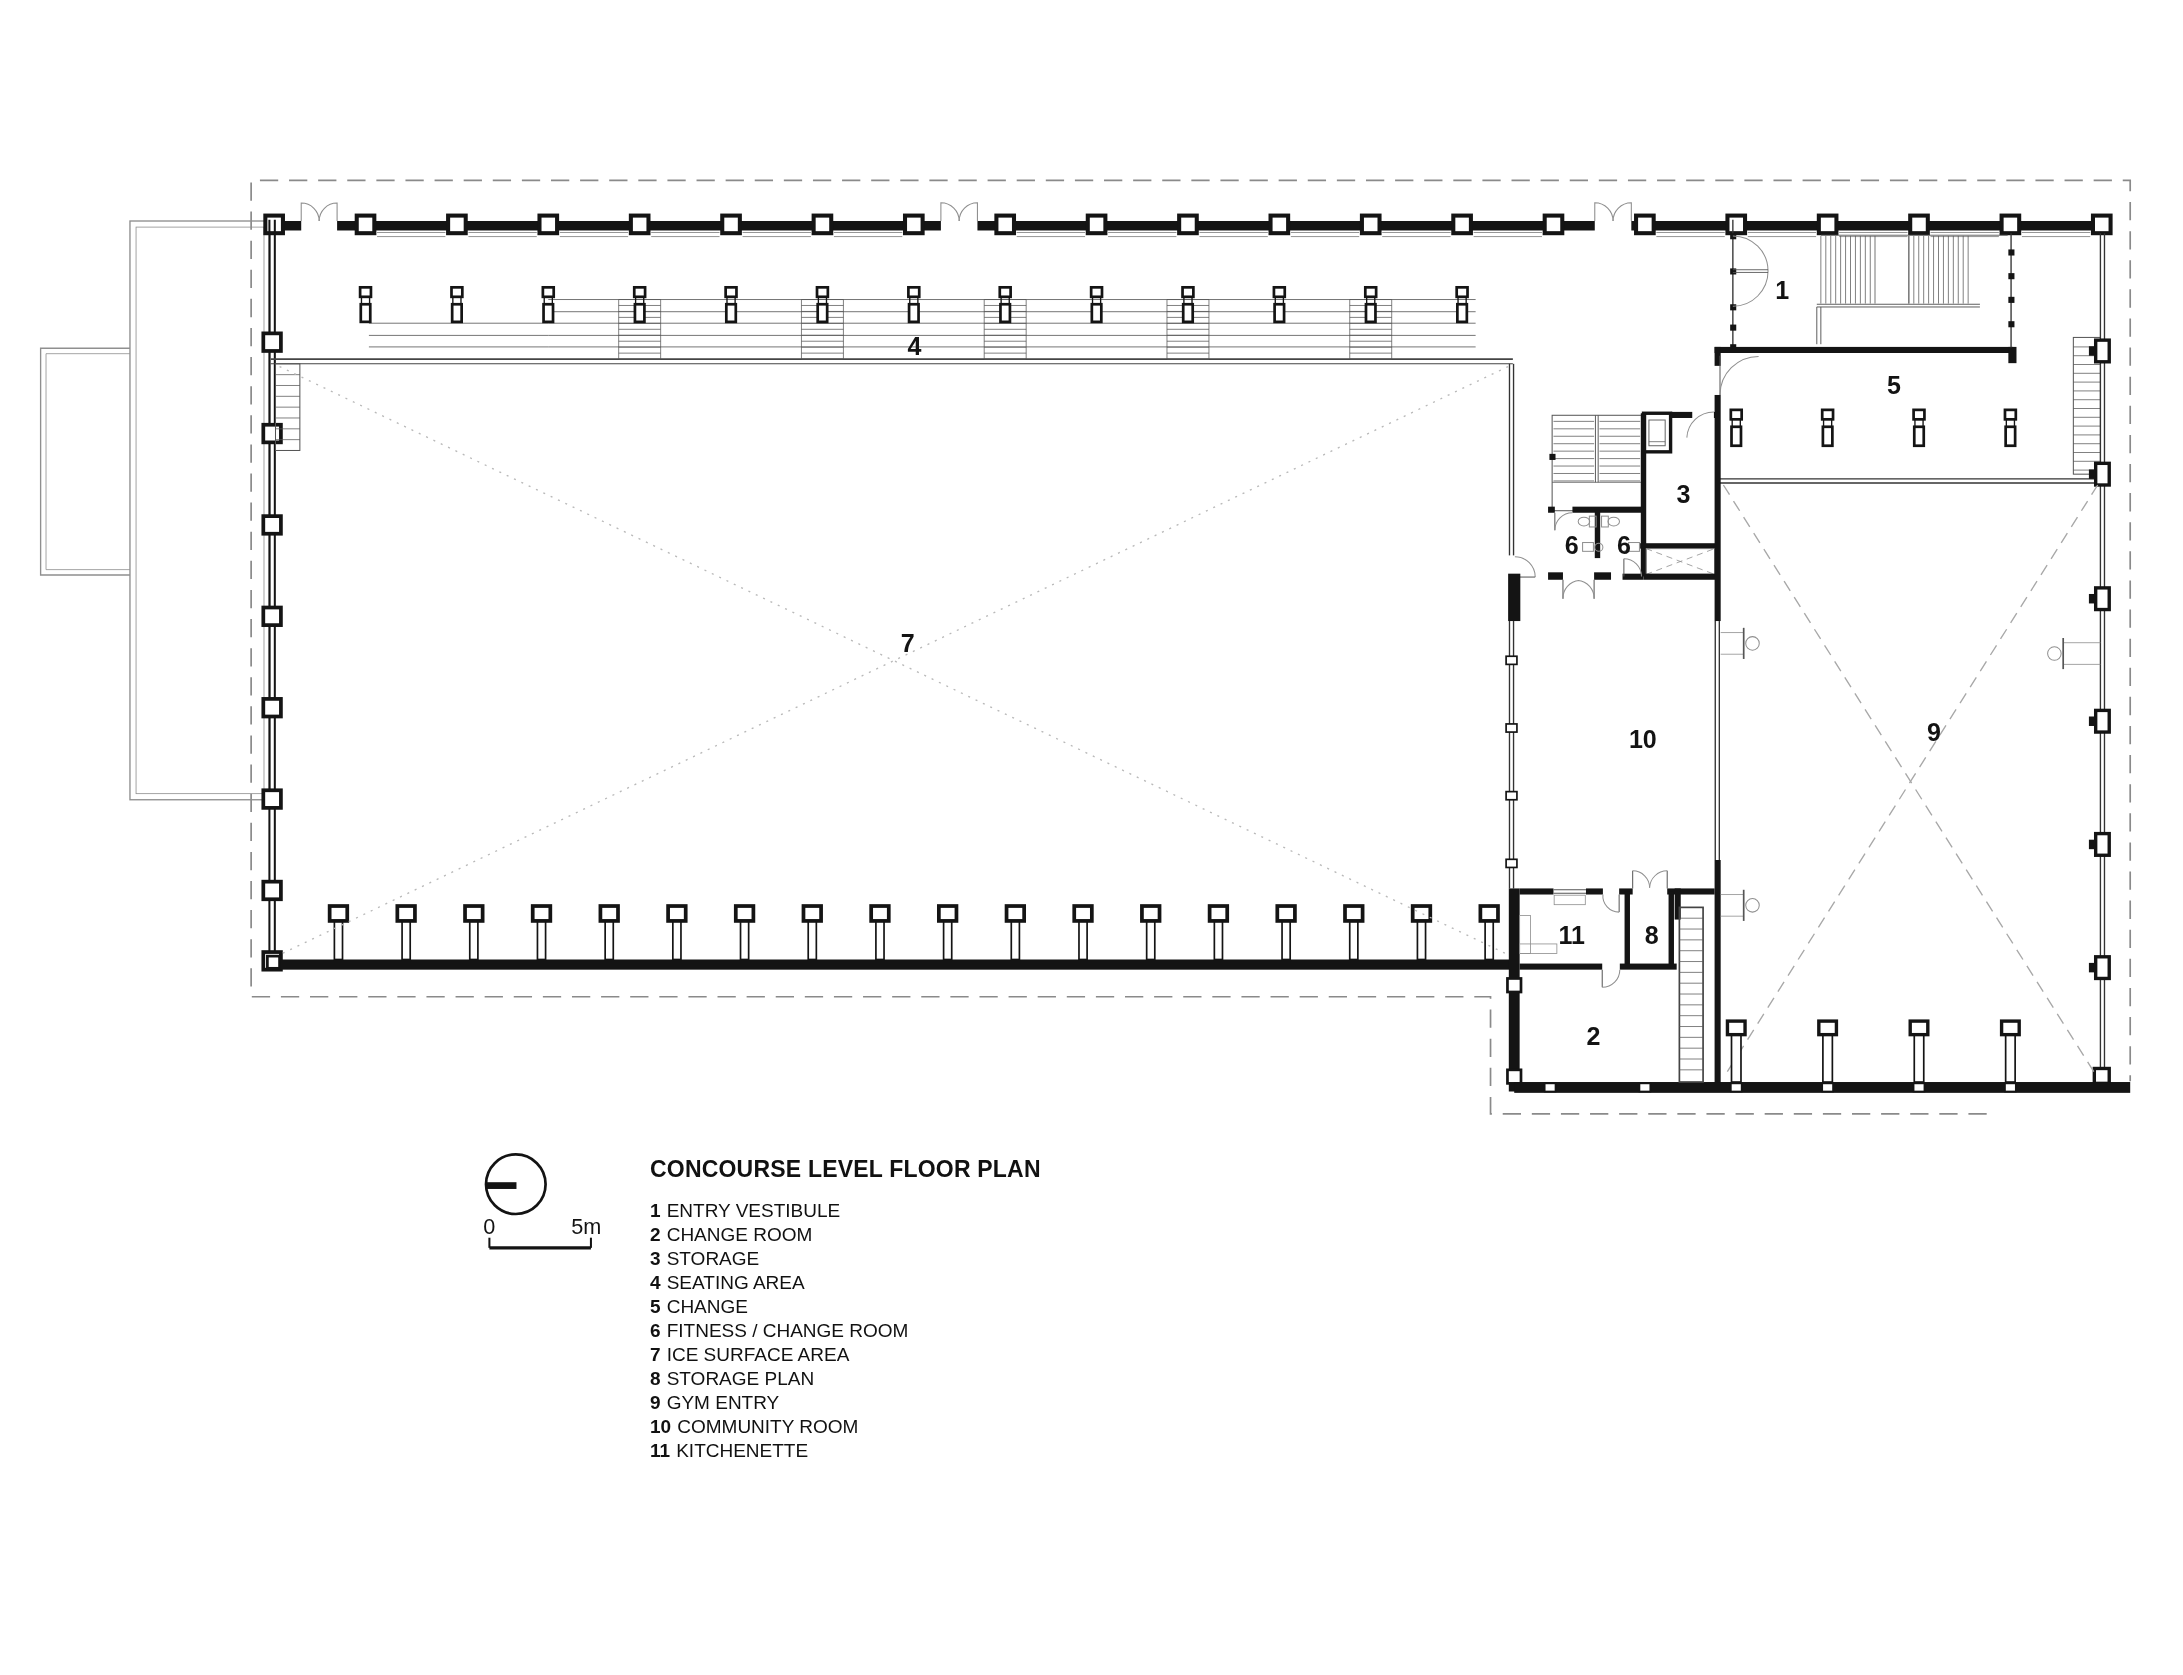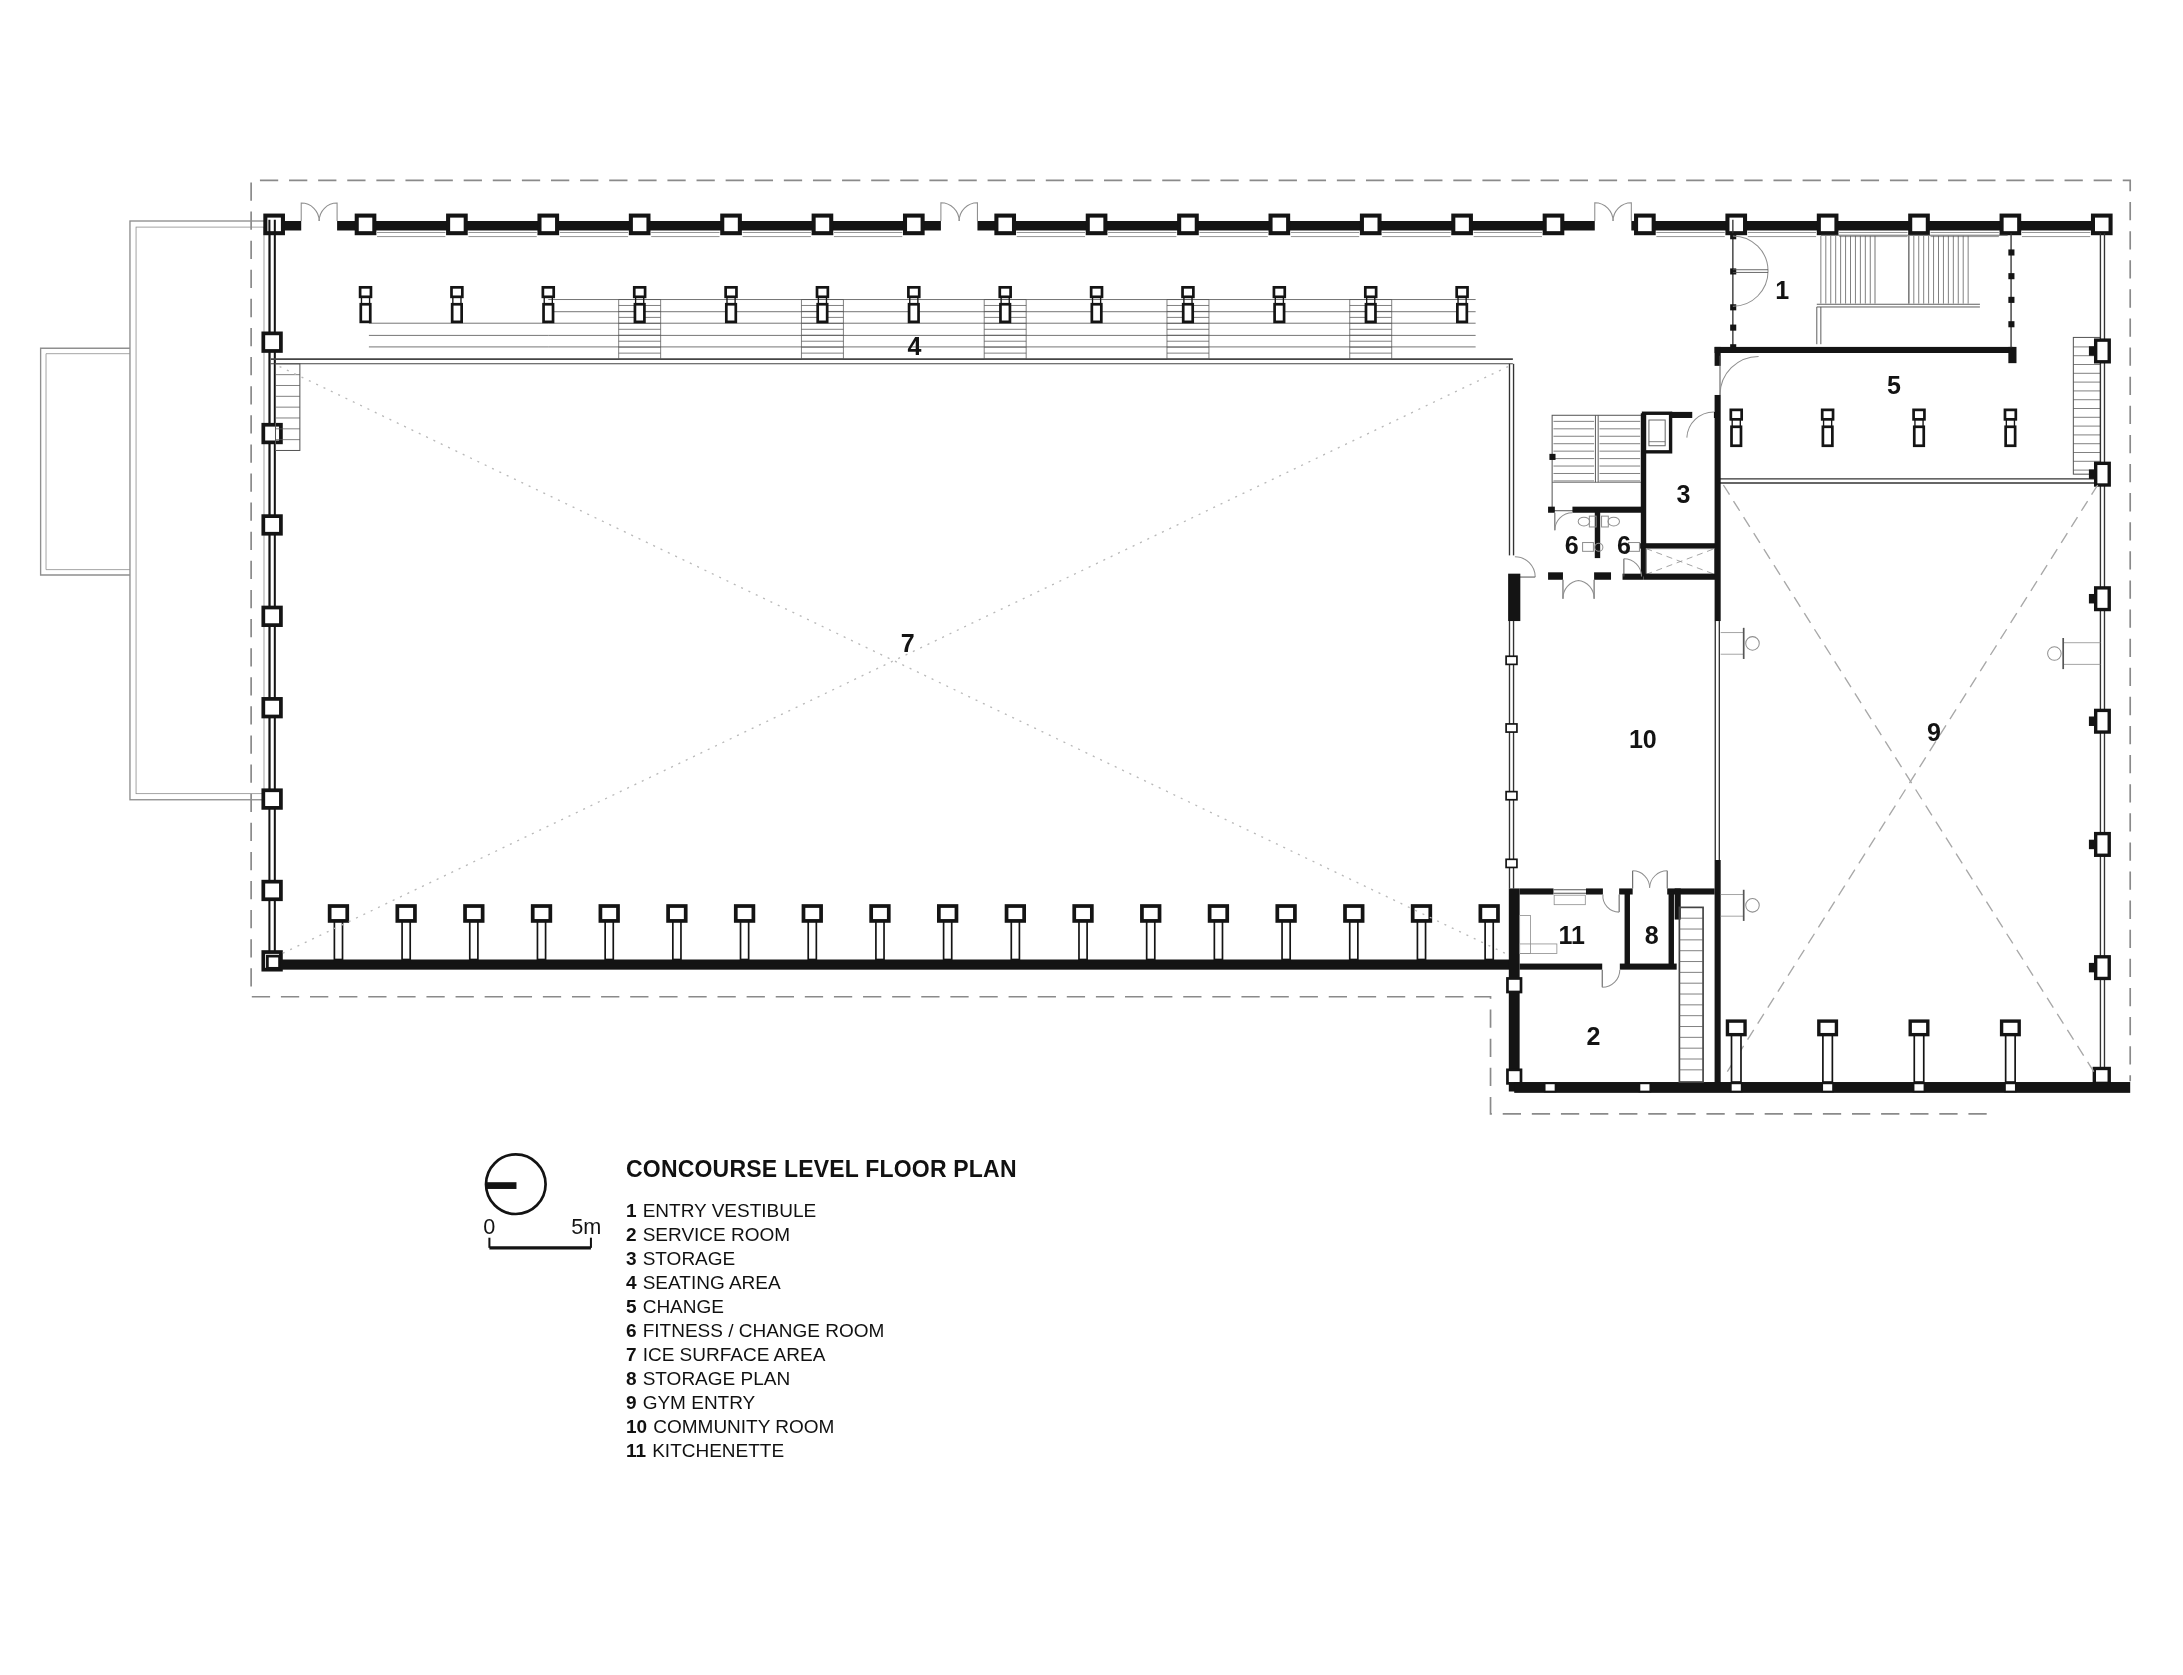--- a/index.html
+++ b/index.html
@@ -2,21 +2,21 @@
 <html style="font-size:10.8px"><head>
 <meta charset="utf-8">
 <style>
   html,body{margin:0;padding:0;background:#ffffff;}
   .sheet{position:relative;width:2183px;height:1676px;background:#ffffff;
          font-family:"Liberation Sans",sans-serif;overflow:hidden;}
   .sheet svg{position:absolute;left:0;top:0;}
   .room-label{font-family:"Liberation Sans",sans-serif;font-size:37px;font-weight:700;
               fill:#131313;text-anchor:middle;}
   .scale-label{font-family:"Liberation Sans",sans-serif;font-size:32px;fill:#131313;text-anchor:middle;}
-  .legend-block{position:absolute;left:626px;top:1156px;color:#111;}
+  .legend-block{position:absolute;left:650px;top:1156px;color:#111;}
   .plan-title{font-size:23px;font-weight:700;margin:0 0 16.2px 0;letter-spacing:0.2px;}
   .lg-row{font-size:19px;line-height:24px;white-space:nowrap;}
   .lg-row b{font-weight:700;margin-right:6.1px;}
 </style>
 </head>
 <body>
 
 <div class="sheet">
 
   <svg id="plan-svg" width="2183" height="1676" viewBox="0 0 3225 2475">
@@ -548,21 +548,21 @@
       <line x1="873" y1="1843" x2="873" y2="1828" stroke="#131313" stroke-width="3"></line>
       <text class="scale-label" x="723" y="1823">0</text>
       <text class="scale-label" x="866" y="1823">5m</text>
     </g>
   </svg>
 
   <div class="legend-block">
     <div class="plan-title">CONCOURSE LEVEL FLOOR PLAN</div>
     <div id="legend">
         <div class="lg-row"><b>1</b><span>ENTRY VESTIBULE</span></div>
-        <div class="lg-row"><b>2</b><span>SERVICE ROOM</span></div>
+        <div class="lg-row"><b>2</b><span>CHANGE ROOM</span></div>
         <div class="lg-row"><b>3</b><span>STORAGE</span></div>
         <div class="lg-row"><b>4</b><span>SEATING AREA</span></div>
         <div class="lg-row"><b>5</b><span>CHANGE</span></div>
         <div class="lg-row"><b>6</b><span>FITNESS / CHANGE ROOM</span></div>
         <div class="lg-row"><b>7</b><span>ICE SURFACE AREA</span></div>
         <div class="lg-row"><b>8</b><span>STORAGE PLAN</span></div>
         <div class="lg-row"><b>9</b><span>GYM ENTRY</span></div>
         <div class="lg-row"><b>10</b><span>COMMUNITY ROOM</span></div>
         <div class="lg-row"><b>11</b><span>KITCHENETTE</span></div>
       </div>

